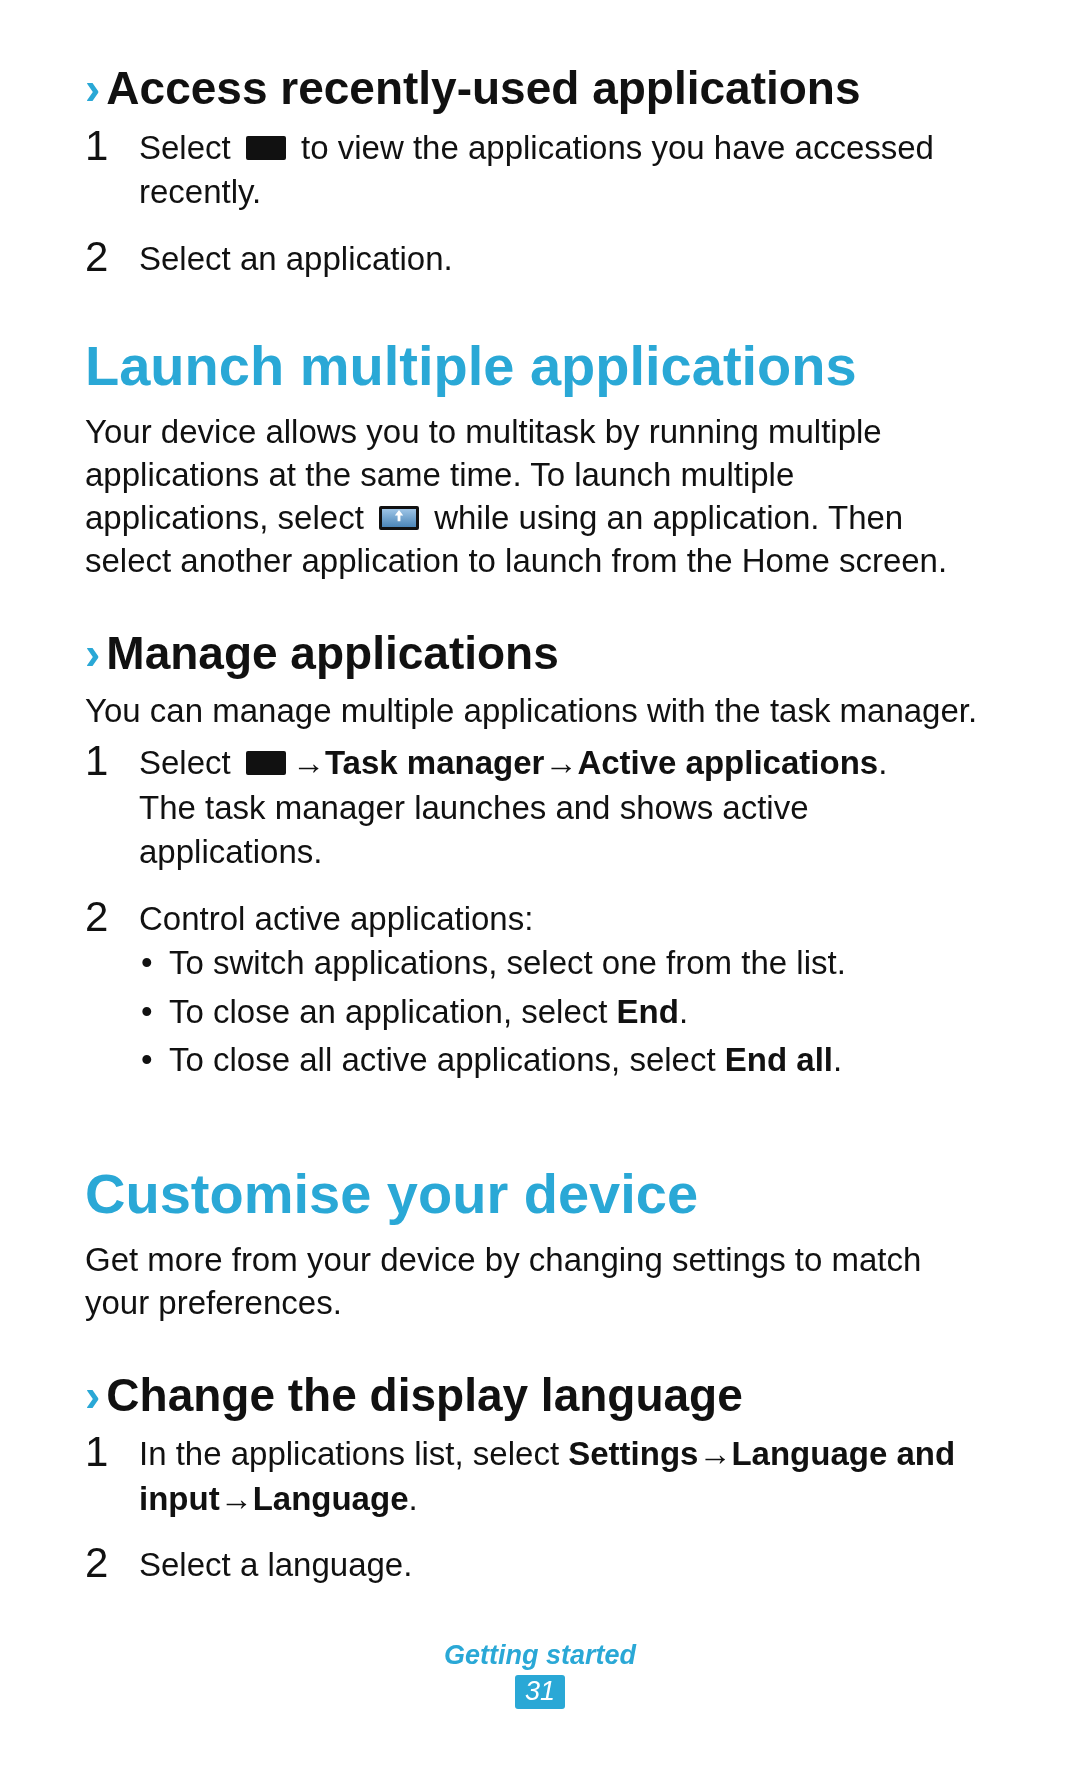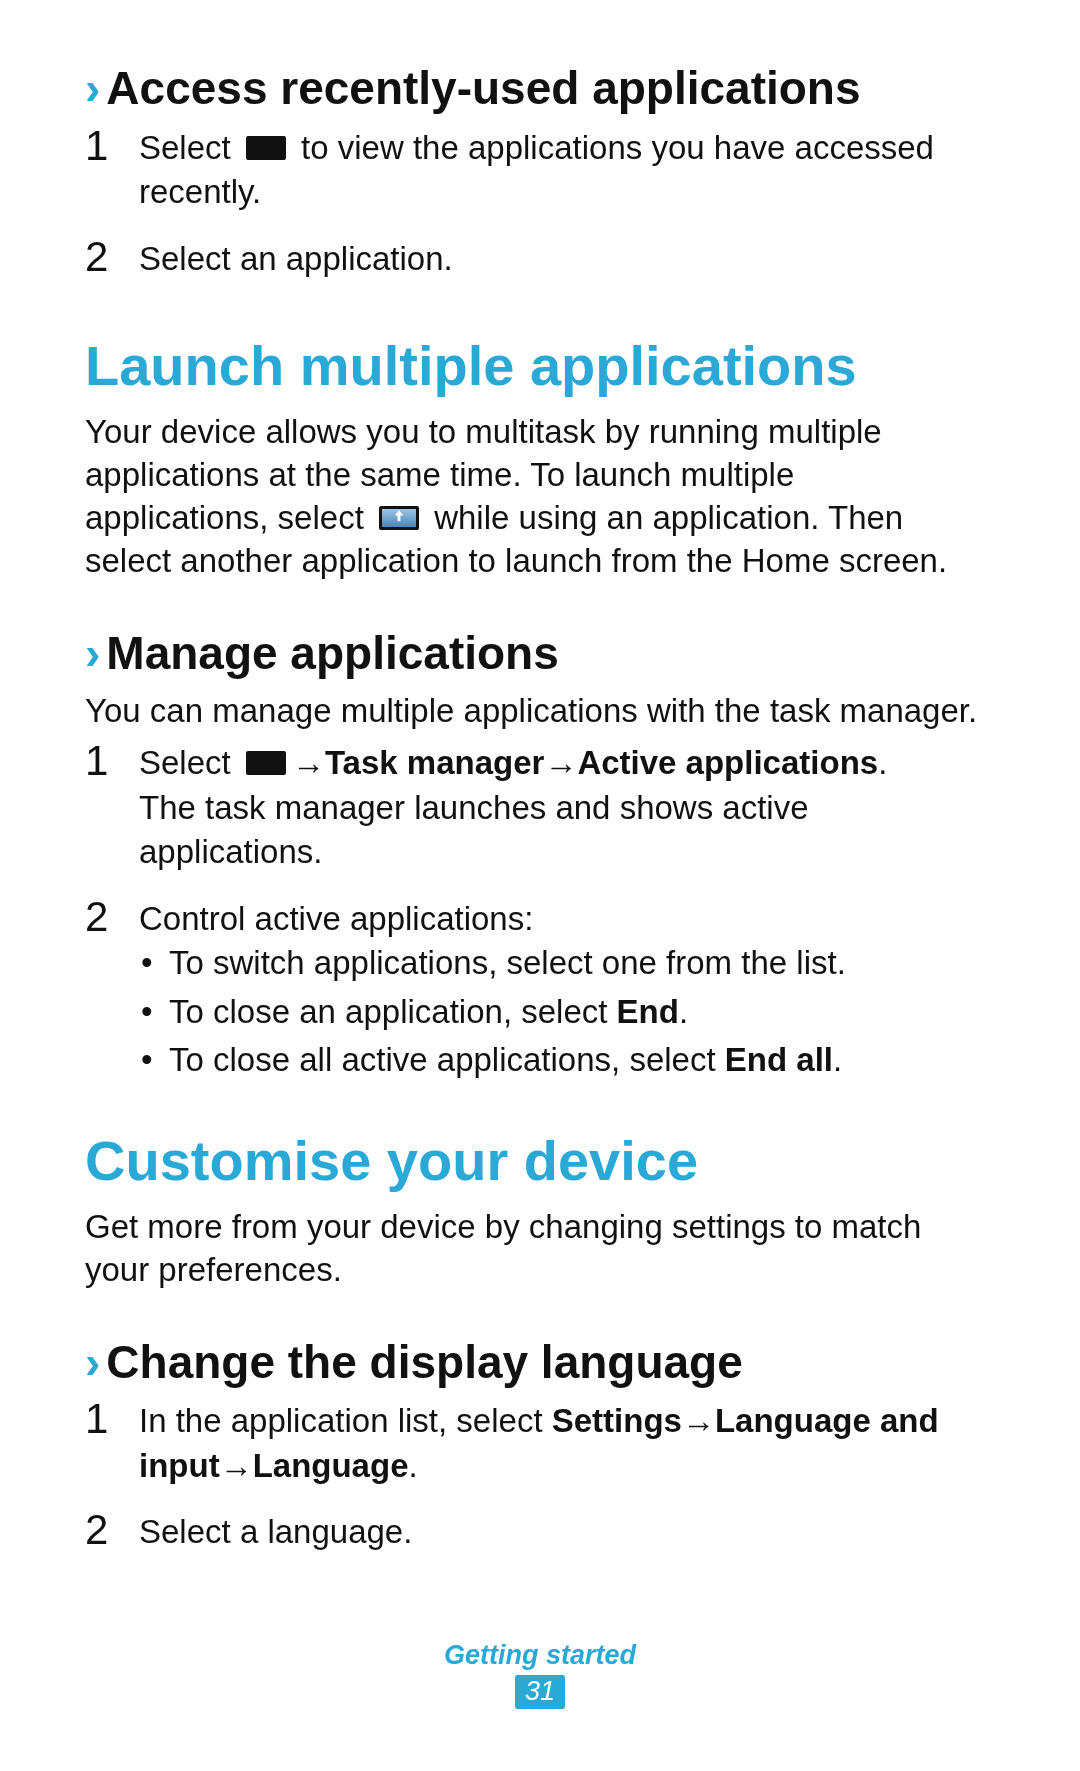--- a/index.html
+++ b/index.html
@@ -33,21 +33,21 @@
     margin: 0 0 8px 0;
     color: #111;
   }
   .heading {
     font-weight: 600;
     font-size: 56px;
     line-height: 1.25;
     color: #2aa8d6;
     margin: 50px 0 10px 0;
   }
-  .heading.tight { margin-top: 43px; }
+  .heading.tight { margin-top: 76px; }
   .body-text {
     font-size: 33px;
     line-height: 1.3;
     margin: 0 0 8px 0;
   }
   .step-list {
     list-style: none;
     margin: 4px 0 0 0;
     padding: 0;
     counter-reset: step;
@@ -197,21 +197,21 @@
     <span>Get more from your device by changing settings to match your preferences.</span>
   </p>
 
   <div class="spacer-sub"></div>
 
   <h2 class="subheading">
     <span class="chevron">›</span><span>Change the display language</span>
   </h2>
   <ol class="step-list">
     <li>
-      <span>In the application list, select </span><span class="bold">Settings</span><span class="arrow bold"> → </span><span class="bold">Language and input</span><span class="arrow bold"> → </span><span class="bold">Language</span><span>.</span>
+      <span>In the applications list, select </span><span class="bold">Settings</span><span class="arrow bold"> → </span><span class="bold">Language and input</span><span class="arrow bold"> → </span><span class="bold">Language</span><span>.</span>
     </li>
     <li>
       <span>Select a language.</span>
     </li>
   </ol>
 
 </div>
 
 <div class="footer">
   <div class="section-name">Getting started</div>

